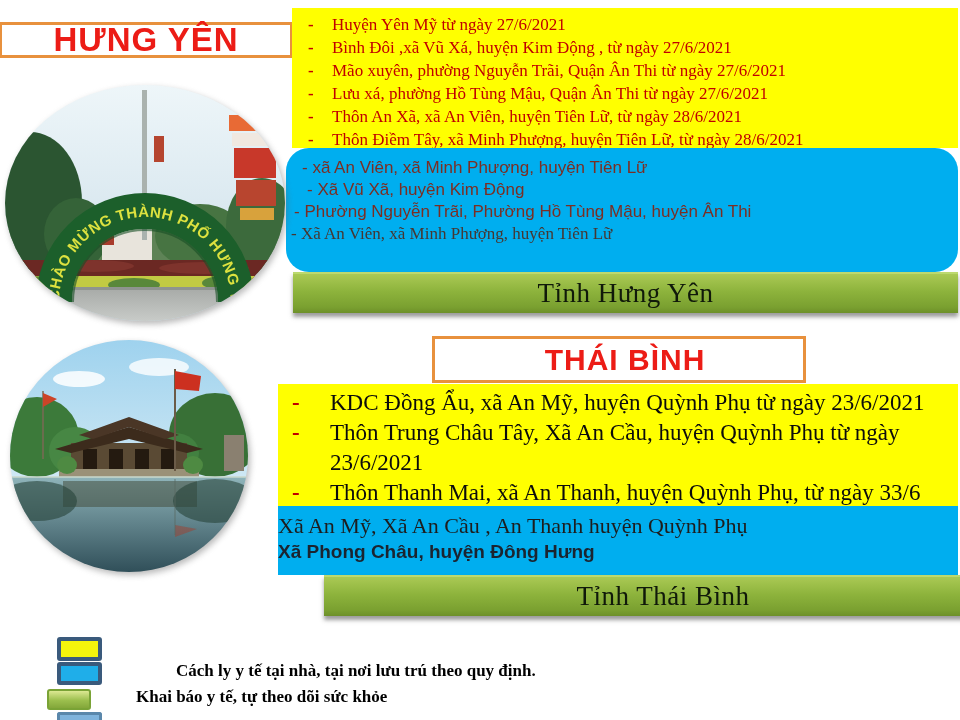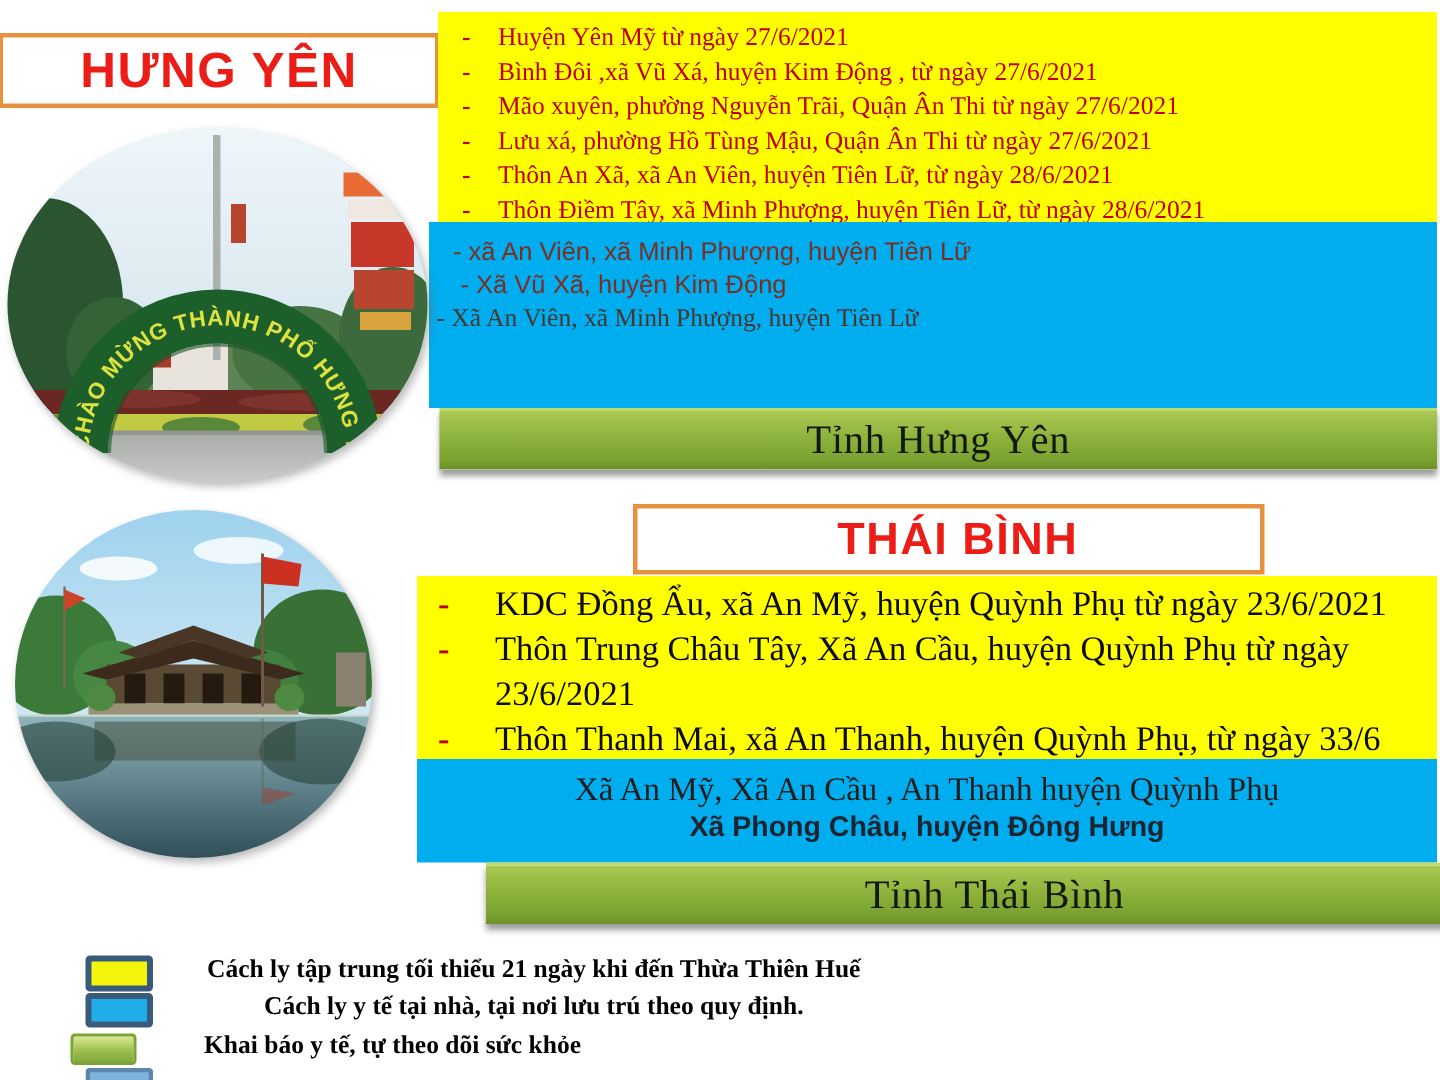--- a/index.html
+++ b/index.html
@@ -3,33 +3,33 @@
 <meta charset="utf-8">
 <style>
   html,body{margin:0;padding:0;background:#ffffff;}
   #slide{position:relative;width:960px;height:720px;background:#ffffff;overflow:hidden;
          font-family:"Liberation Serif",serif;}
 
   
   .title-box{position:absolute;background:#ffffff;border:3px solid #e8913d;box-sizing:border-box;
              display:flex;align-items:center;justify-content:center;}
   .title-box .title-text{font-family:"Liberation Sans",sans-serif;font-weight:bold;color:#ec1c16;}
-  #hy-title-box{left:0;top:22px;width:293px;height:50px;border-left-width:2px;}
+  #hy-title-box{left:0;top:22px;width:293px;height:36px;border-left-width:2px;}
   #hy-title-box .title-text{font-size:33px;letter-spacing:1px;}
-  #tb-title-box{left:422px;top:336px;width:421px;height:47px;padding-left:12px;}
+  #tb-title-box{left:432px;top:336px;width:374px;height:47px;padding-left:12px;}
   #tb-title-box .title-text{font-size:30px;letter-spacing:1px;}
 
   
   #hy-yellow{position:absolute;left:292px;top:8px;width:666px;height:140px;background:#ffff00;
              padding-top:5px;box-sizing:border-box;}
   .yrow{display:flex;height:23px;line-height:23px;font-size:17px;color:#c00000;white-space:nowrap;}
   .yrow .dash{width:24px;padding-left:16px;font-weight:bold;}
   
   #hy-cyan{position:absolute;left:286px;top:148px;width:672px;height:124px;background:#00aeef;
-           padding-top:9px;box-sizing:border-box;font-family:"Liberation Sans",sans-serif;}
+           padding-top:9px;box-sizing:border-box;font-family:"Liberation Sans",sans-serif;border-radius:23px;}
   .crow{height:22px;line-height:22px;font-size:17px;color:#7b2e23;white-space:nowrap;}
   .crow.i0{padding-left:16px;}
   .crow.i1{padding-left:21px;}
   .crow.i2{padding-left:8px;}
   .crow.i3{padding-left:5px;font-family:"Liberation Serif",serif;color:#463732;}
 
   
   .gbar{position:absolute;background:linear-gradient(#aac954,#8db33c 45%,#7aa030 85%,#6d9029);
         border-top:2px solid #bcd96e;box-shadow:0 4px 4px rgba(60,60,60,.5);
         display:flex;align-items:center;justify-content:center;box-sizing:border-box;text-align:right;}
@@ -38,21 +38,21 @@
   #tb-gbar{left:280px;top:575px;width:678px;height:41px;margin-left:44px;}
 
   
   #tb-yellow{position:absolute;left:278px;top:384px;width:680px;height:122px;background:#ffff00;
              padding:4px 6px 0 0;box-sizing:border-box;}
   .tb-row{position:relative;padding-left:52px;font-size:23px;line-height:30px;color:#0c0c0c;}
   .tb-row .dash{position:absolute;left:14px;top:0;color:#c00000;font-weight:bold;}
 
   
   #tb-cyan{position:absolute;left:278px;top:506px;width:680px;height:69px;background:#00aeef;
-           padding-top:6px;box-sizing:border-box;text-align:center;}
+           padding-top:6px;box-sizing:border-box;}
   #tb-cyan .tcl1{font-size:22px;line-height:27px;color:#1d1d1d;}
   #tb-cyan .tcl2{font-family:"Liberation Sans",sans-serif;font-size:19px;line-height:26px;
                  font-weight:600;color:#1b2430;}
 
   
   .swatch{position:absolute;box-sizing:border-box;border-radius:3px;}
   #sw-yellow{left:57px;top:637px;width:45px;height:24px;background:#f4f40c;border:4px solid #3a5a7c;}
   #sw-cyan{left:57px;top:662px;width:45px;height:23px;background:#1faee9;border:4px solid #3a5a7c;}
   #sw-green{left:47px;top:689px;width:44px;height:21px;border:2px solid #7aa336;
             background:linear-gradient(#dce892,#9cbf4e 55%,#83a73a);}
@@ -100,20 +100,21 @@
       </div>
     <div class="yrow">
         <span class="dash">-</span>
         <span>Thôn Điềm Tây, xã Minh Phượng, huyện Tiên Lữ, từ ngày 28/6/2021</span>
       </div>
   </div>
 
   <div id="hy-cyan">
     <div class="crow i0">- xã An Viên, xã Minh Phượng, huyện Tiên Lữ</div>
     <div class="crow i1">- Xã Vũ Xã, huyện Kim Động</div>
+    <div class="crow i2">- Phường Nguyễn Trãi, Phường Hồ Tùng Mậu, huyện Ân Thi</div>
     <div class="crow i3">- Xã An Viên, xã Minh Phượng, huyện Tiên Lữ</div>
   </div>
 
   <div class="gbar" id="hy-gbar">
     <span class="gtext">Tỉnh Hưng Yên</span>
   </div>
 
   <div class="title-box" id="tb-title-box">
     <span class="title-text">THÁI BÌNH</span>
   </div>
@@ -228,17 +229,16 @@
       <line x1="166" y1="140" x2="166" y2="196" stroke="#5a6a60" stroke-width="1.5" opacity="0.5"></line>
       <line x1="0" y1="138" x2="240" y2="138" stroke="#c8d8cc" stroke-width="1.5"></line>
     </g>
   </svg>
 
   <div class="swatch" id="sw-yellow"></div>
   <div class="swatch" id="sw-cyan"></div>
   <div class="swatch" id="sw-green"></div>
   <div class="swatch" id="sw-partial"></div>
 
-  <div class="leg-label" id="leg1">Cách ly tập trung tối thiểu 21 ngày khi đến Thừa Thiên Huế</div>
   <div class="leg-label" id="leg2">Cách ly y tế tại nhà, tại nơi lưu trú theo quy định.</div>
   <div class="leg-label" id="leg3">Khai báo y tế, tự theo dõi sức khỏe</div>
 
 </div>
 
 </body></html>

